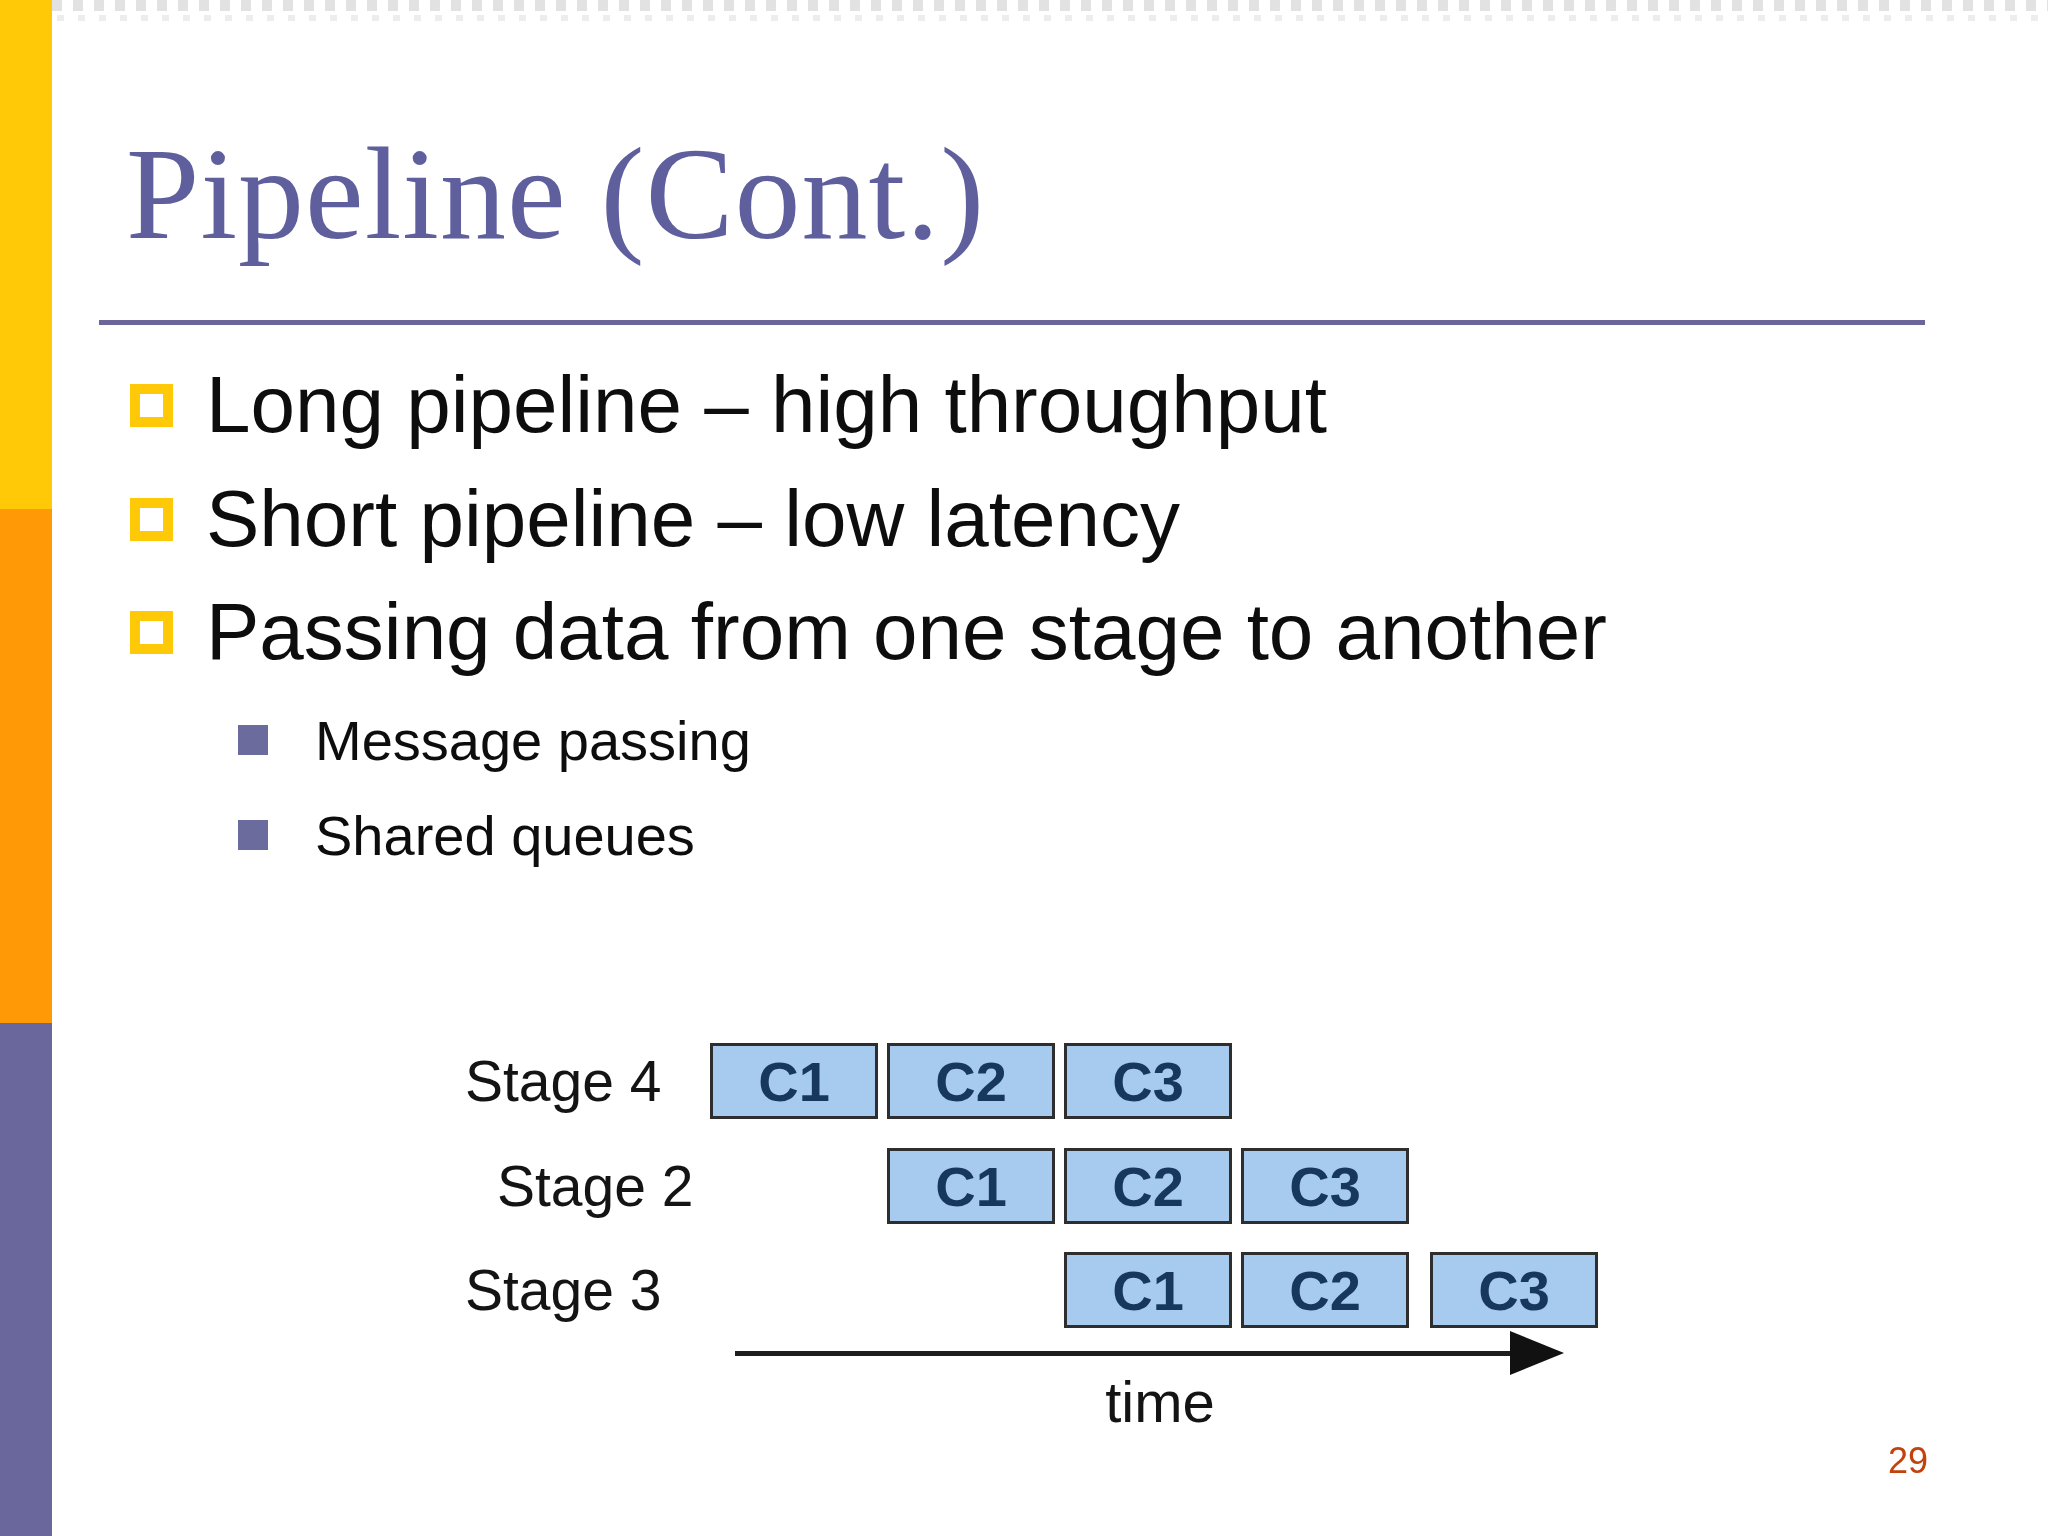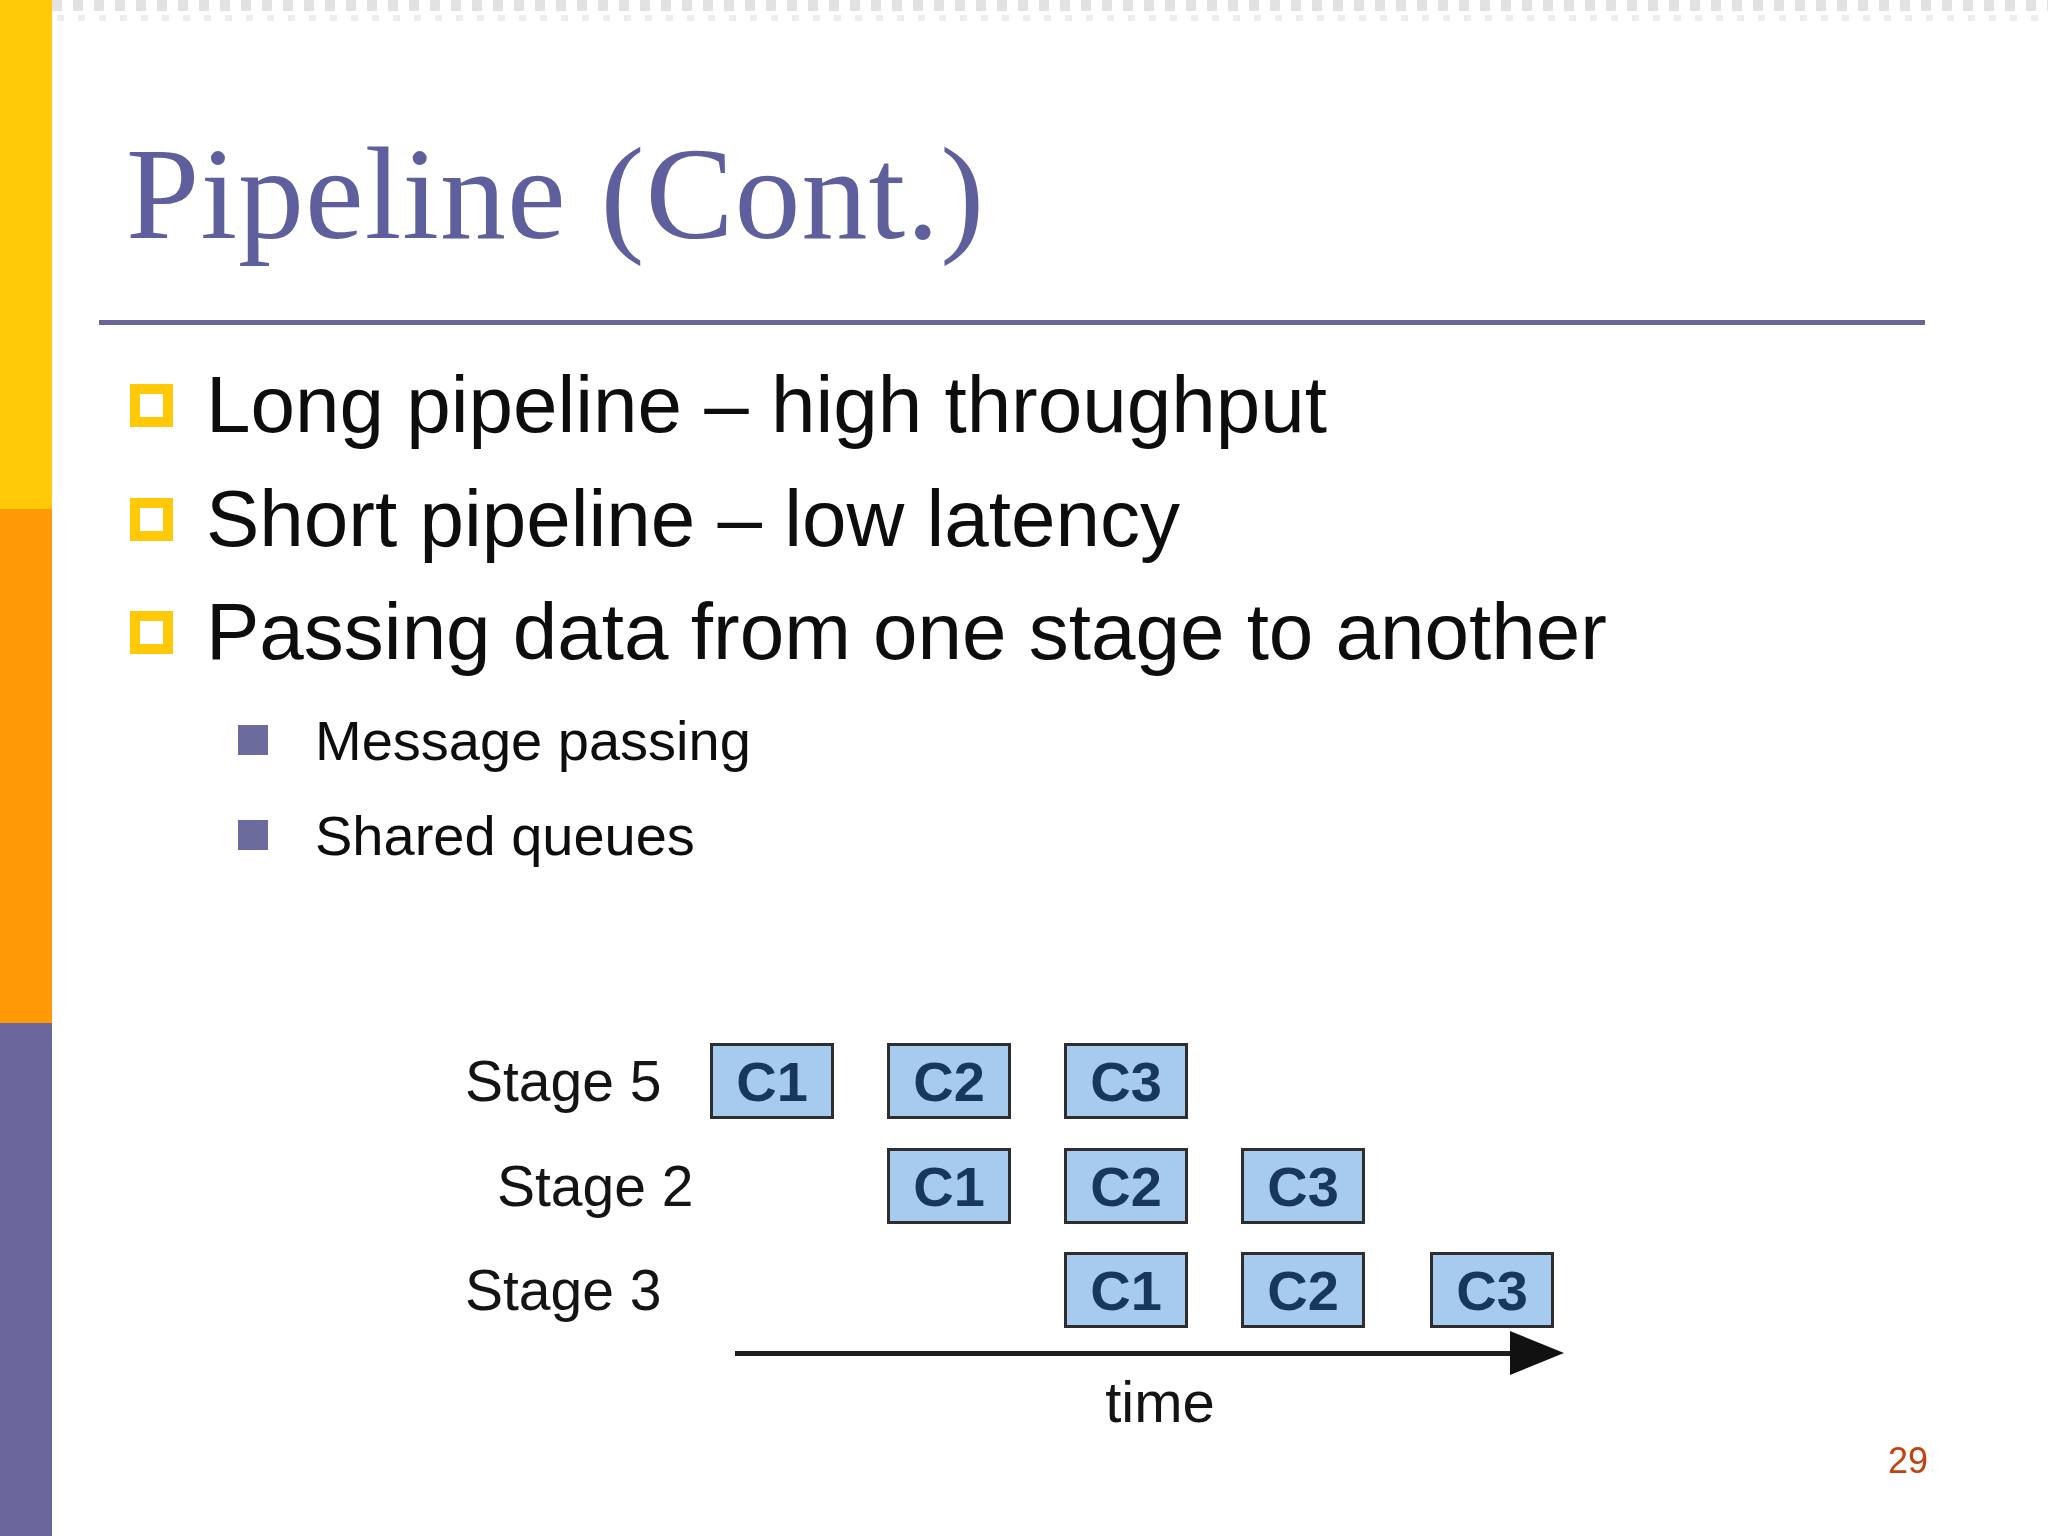--- a/index.html
+++ b/index.html
@@ -33,21 +33,21 @@
   .bullet{position:absolute;left:130px;display:flex;align-items:center;gap:33px;height:86px;font-size:80px;white-space:nowrap;}
   .bullet .sq{width:43px;height:43px;box-sizing:border-box;flex:none;background:#ffffff;}
   .bullet.b1{top:362px;justify-content:space-between;} .bullet.b2{top:476px;} .bullet.b3{top:589px;}
   .subbullet{position:absolute;left:238px;display:flex;align-items:center;gap:47px;height:66px;font-size:56px;white-space:nowrap;}
   .subbullet .sq{width:30px;height:30px;flex:none;}
   .subbullet.s1{top:707px;} .subbullet.s2{top:802px;}
   
   .stage-label{position:absolute;left:465px;height:76px;line-height:76px;font-size:57px;color:#141414;white-space:nowrap;}
   .stage-label.r1{top:1043px;} .stage-label.r2{top:1148px;margin-left:32px;} .stage-label.r3{top:1252px;}
   .cbox{
-    position:absolute;width:124px;height:76px;box-sizing:border-box;
+    position:absolute;width:168px;height:76px;box-sizing:border-box;
     border:3px solid #2e2e2e;font-weight:bold;font-size:56px;
     display:flex;align-items:center;justify-content:center;
   }
   .r1{top:1043px;} .r2{top:1148px;} .r3{top:1252px;}
   .c0{left:710px;} .c1{left:887px;} .c2{left:1064px;} .c3{left:1241px;} .c4{left:1430px;}
   .time-line{position:absolute;left:735px;top:1351px;width:780px;height:5px;background:#1e1e1e;}
   .time-head{
     position:absolute;left:1510px;top:1331px;width:0;height:0;
     border-top:22px solid transparent;border-bottom:22px solid transparent;border-left:54px solid #111111;
   }
@@ -83,21 +83,21 @@
 
   <div class="subbullet s1">
     <span class="sq" style="background:#6B6B9E;"></span>
     <span>Message passing</span>
   </div>
   <div class="subbullet s2">
     <span class="sq" style="background:#6B6B9E;"></span>
     <span>Shared queues</span>
   </div>
 
-  <div class="stage-label r1">Stage 5</div>
+  <div class="stage-label r1">Stage 4</div>
   <div class="stage-label r2">Stage 2</div>
   <div class="stage-label r3">Stage 3</div>
 
   <div class="cbox r1 c0" style="background:#A7CBEE;color:#17375D;">C1</div>
   <div class="cbox r1 c1" style="background:#A7CBEE;color:#17375D;">C2</div>
   <div class="cbox r1 c2" style="background:#A7CBEE;color:#17375D;">C3</div>
 
   <div class="cbox r2 c1" style="background:#A7CBEE;color:#17375D;">C1</div>
   <div class="cbox r2 c2" style="background:#A7CBEE;color:#17375D;">C2</div>
   <div class="cbox r2 c3" style="background:#A7CBEE;color:#17375D;">C3</div>

